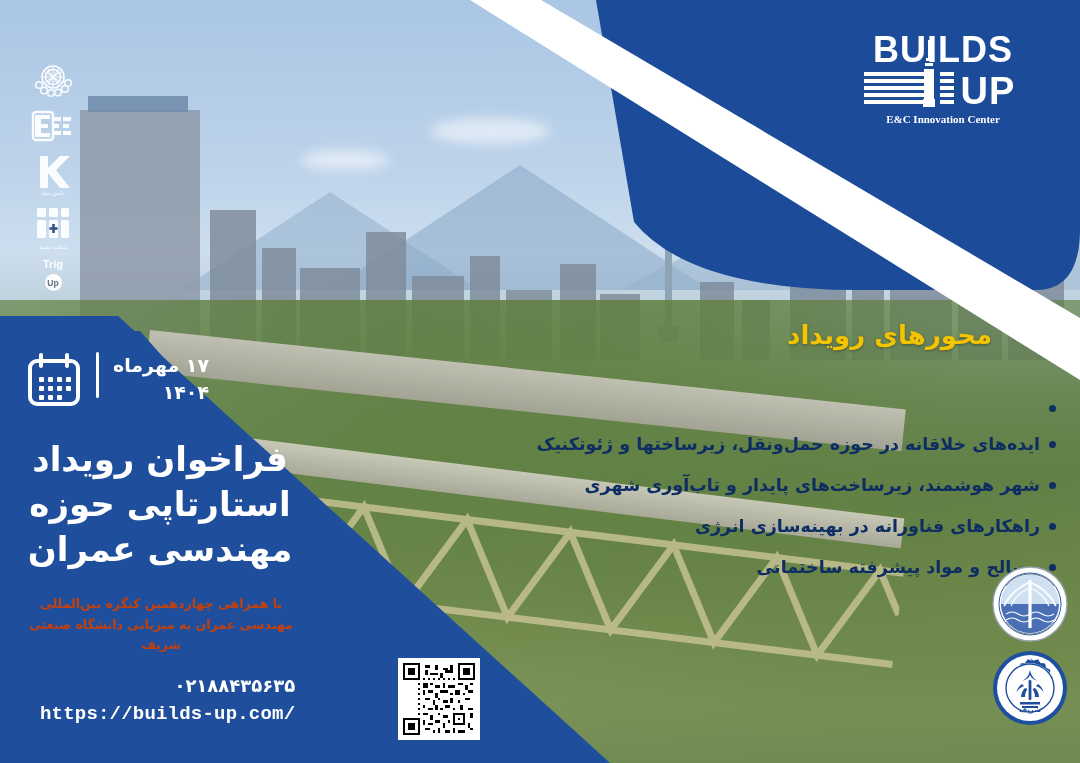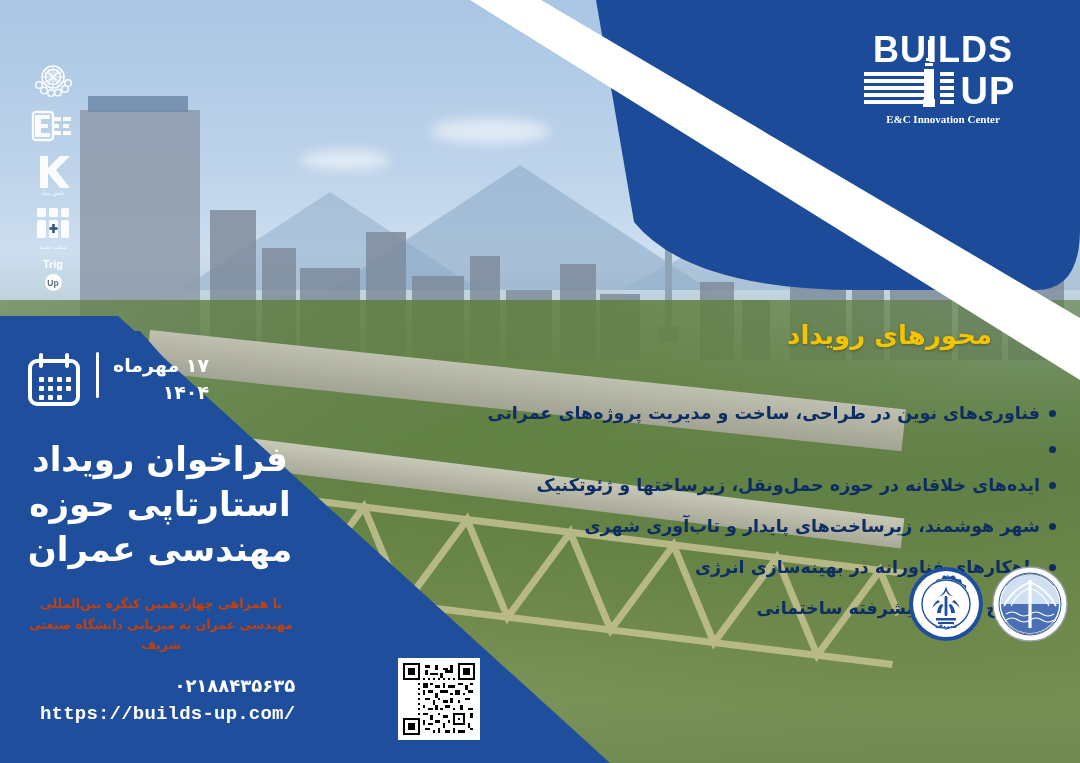--- a/index.html
+++ b/index.html
@@ -353,21 +353,21 @@
     flex: 0 0 auto;
   }
 
   
   .uni-logos {
     position: absolute;
     right: 12px;
     top: 566px;
     z-index: 8;
     display: flex;
-    flex-direction: row;
+    flex-direction: column;
     gap: 8px;
     align-items: center;
   }
   .uni-logos svg { display: block; }
 
   
   .brand {
     position: absolute;
     right: 42px;
     top: 28px;
@@ -705,24 +705,20 @@
         <rect x="27" y="26" width="1" height="1"></rect>
       </g>
     </svg>
   </div>
 
   <div class="topics-title">محورهای رویداد</div>
 
   <ul class="topics-list">
     <li>
       <span class="bullet"></span>
-      <span>فناوری‌های نوین در طراحی، ساخت و مدیریت پروژه‌های عمرانی</span>
-    </li>
-    <li>
-      <span class="bullet"></span>
     </li>
     <li>
       <span class="bullet"></span>
       <span>ایده‌های خلاقانه در حوزه حمل‌ونقل، زیرساختها و ژئوتکنیک</span>
     </li>
     <li>
       <span class="bullet"></span>
       <span>شهر هوشمند، زیرساخت‌های پایدار و تاب‌آوری شهری</span>
     </li>
     <li>

